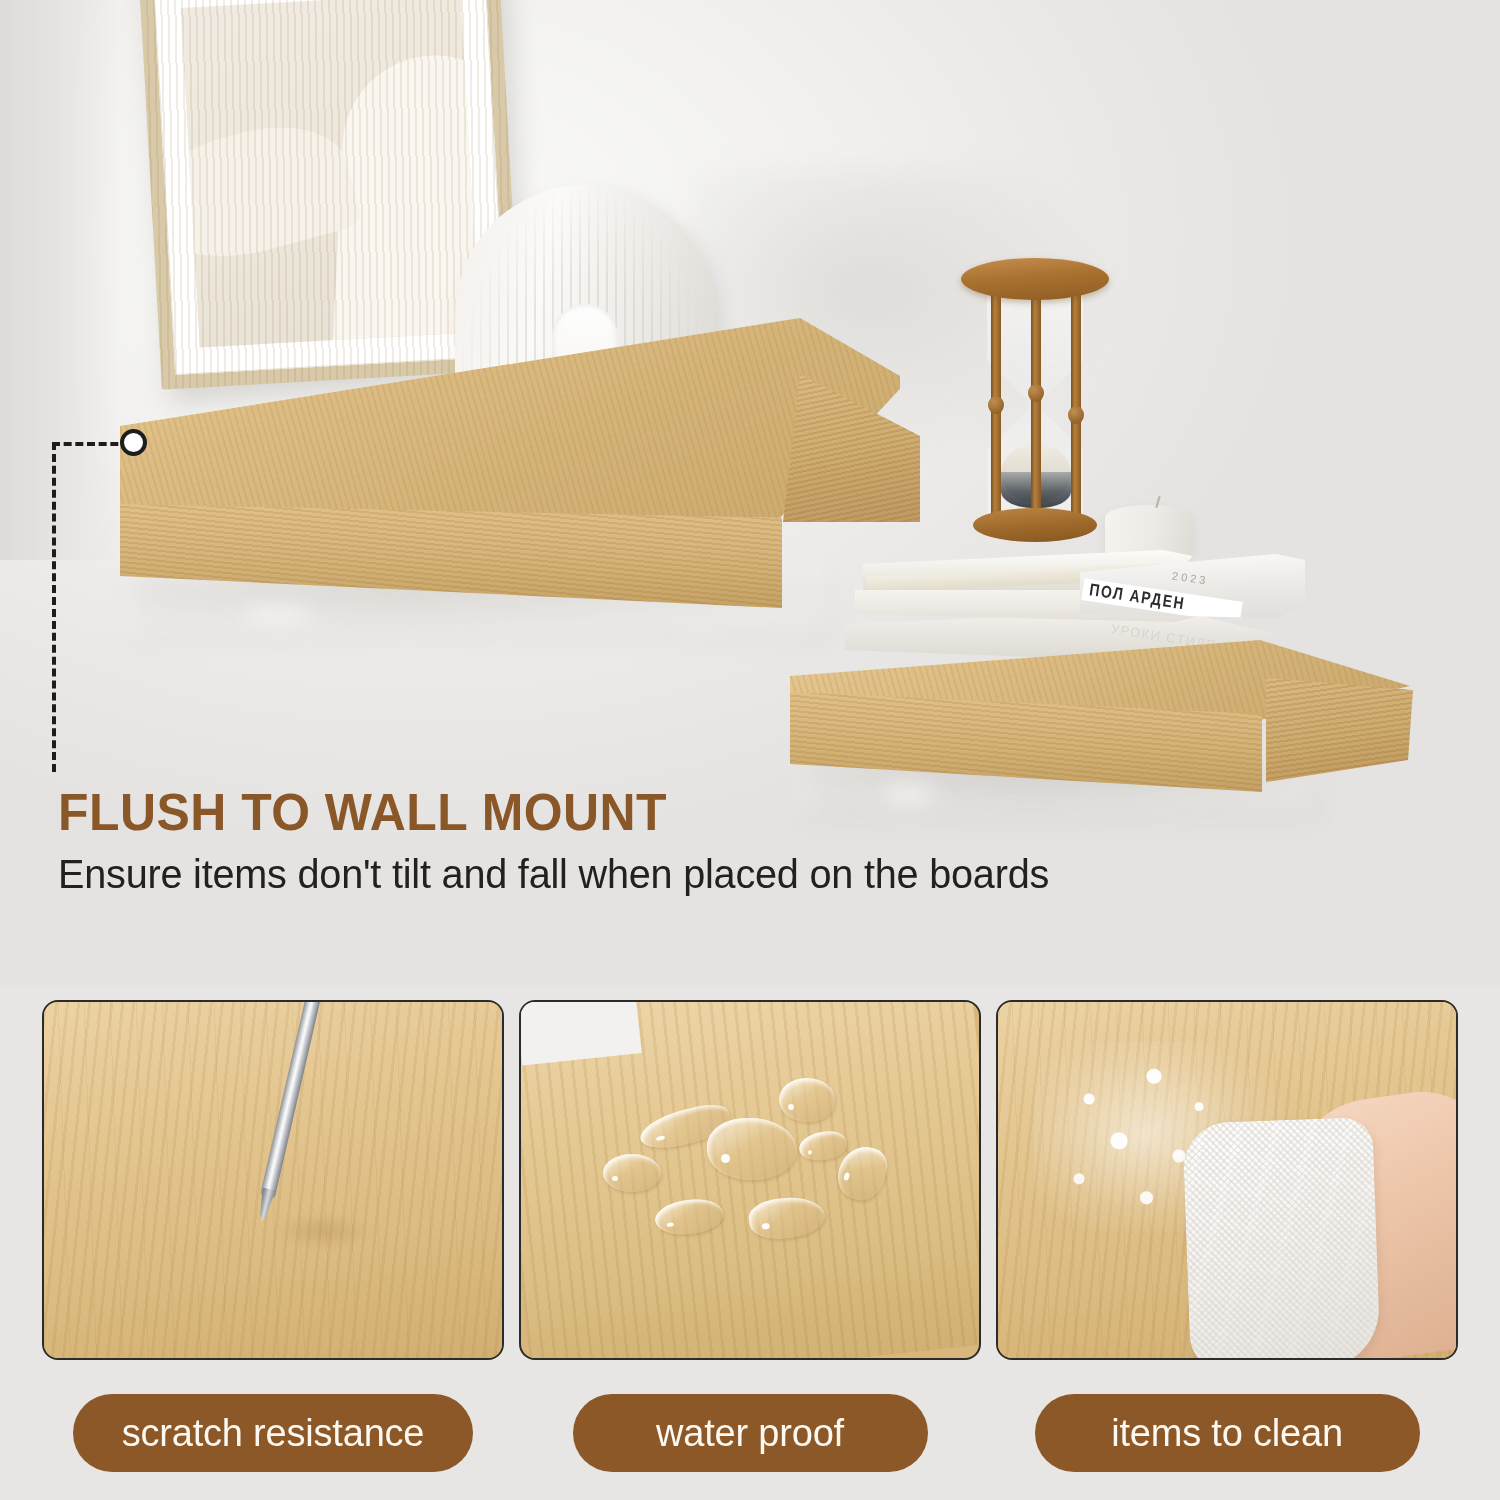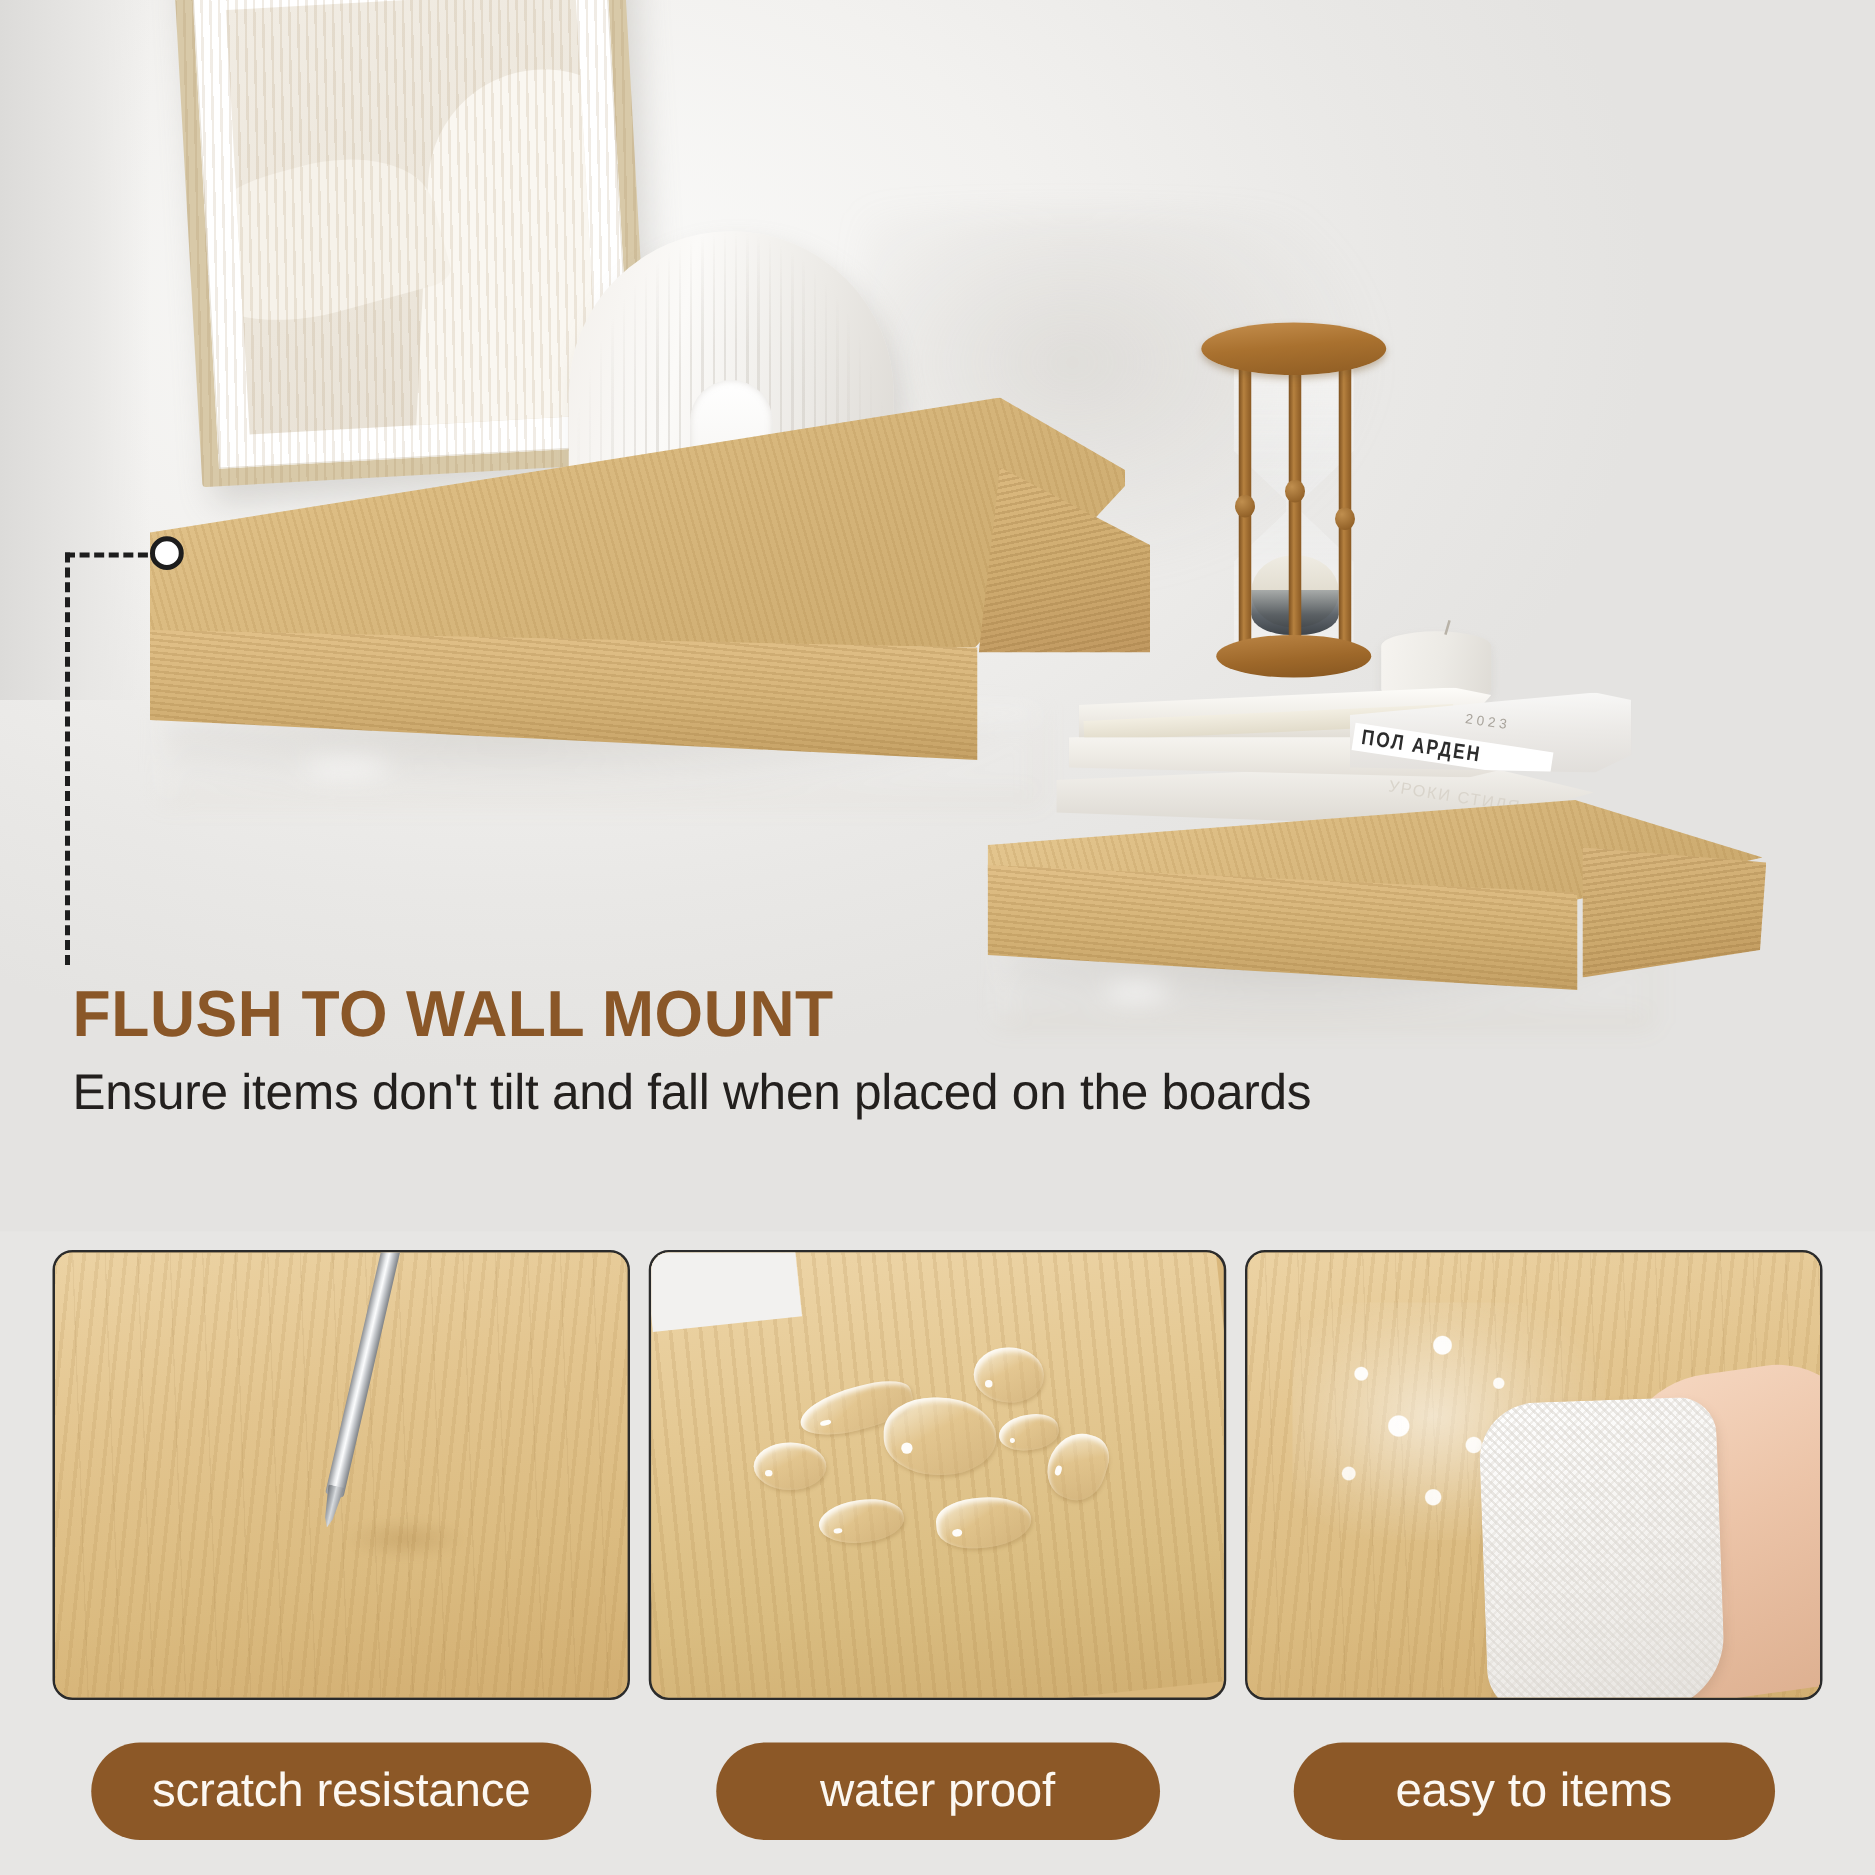--- a/index.html
+++ b/index.html
@@ -577,15 +577,15 @@
   <div class="card" id="card-2">
     <div class="photo">
       <div class="wood-bg"></div>
       <div id="powder"></div>
       <div id="hand">
         <div class="palm"></div>
         <div class="thumb"></div>
         <div id="cloth"></div>
       </div>
     </div>
-    <div class="pill" id="pill-2">easy to items</div>
+    <div class="pill" id="pill-2">items to clean</div>
   </div>
 </div>
 
 </body></html>

